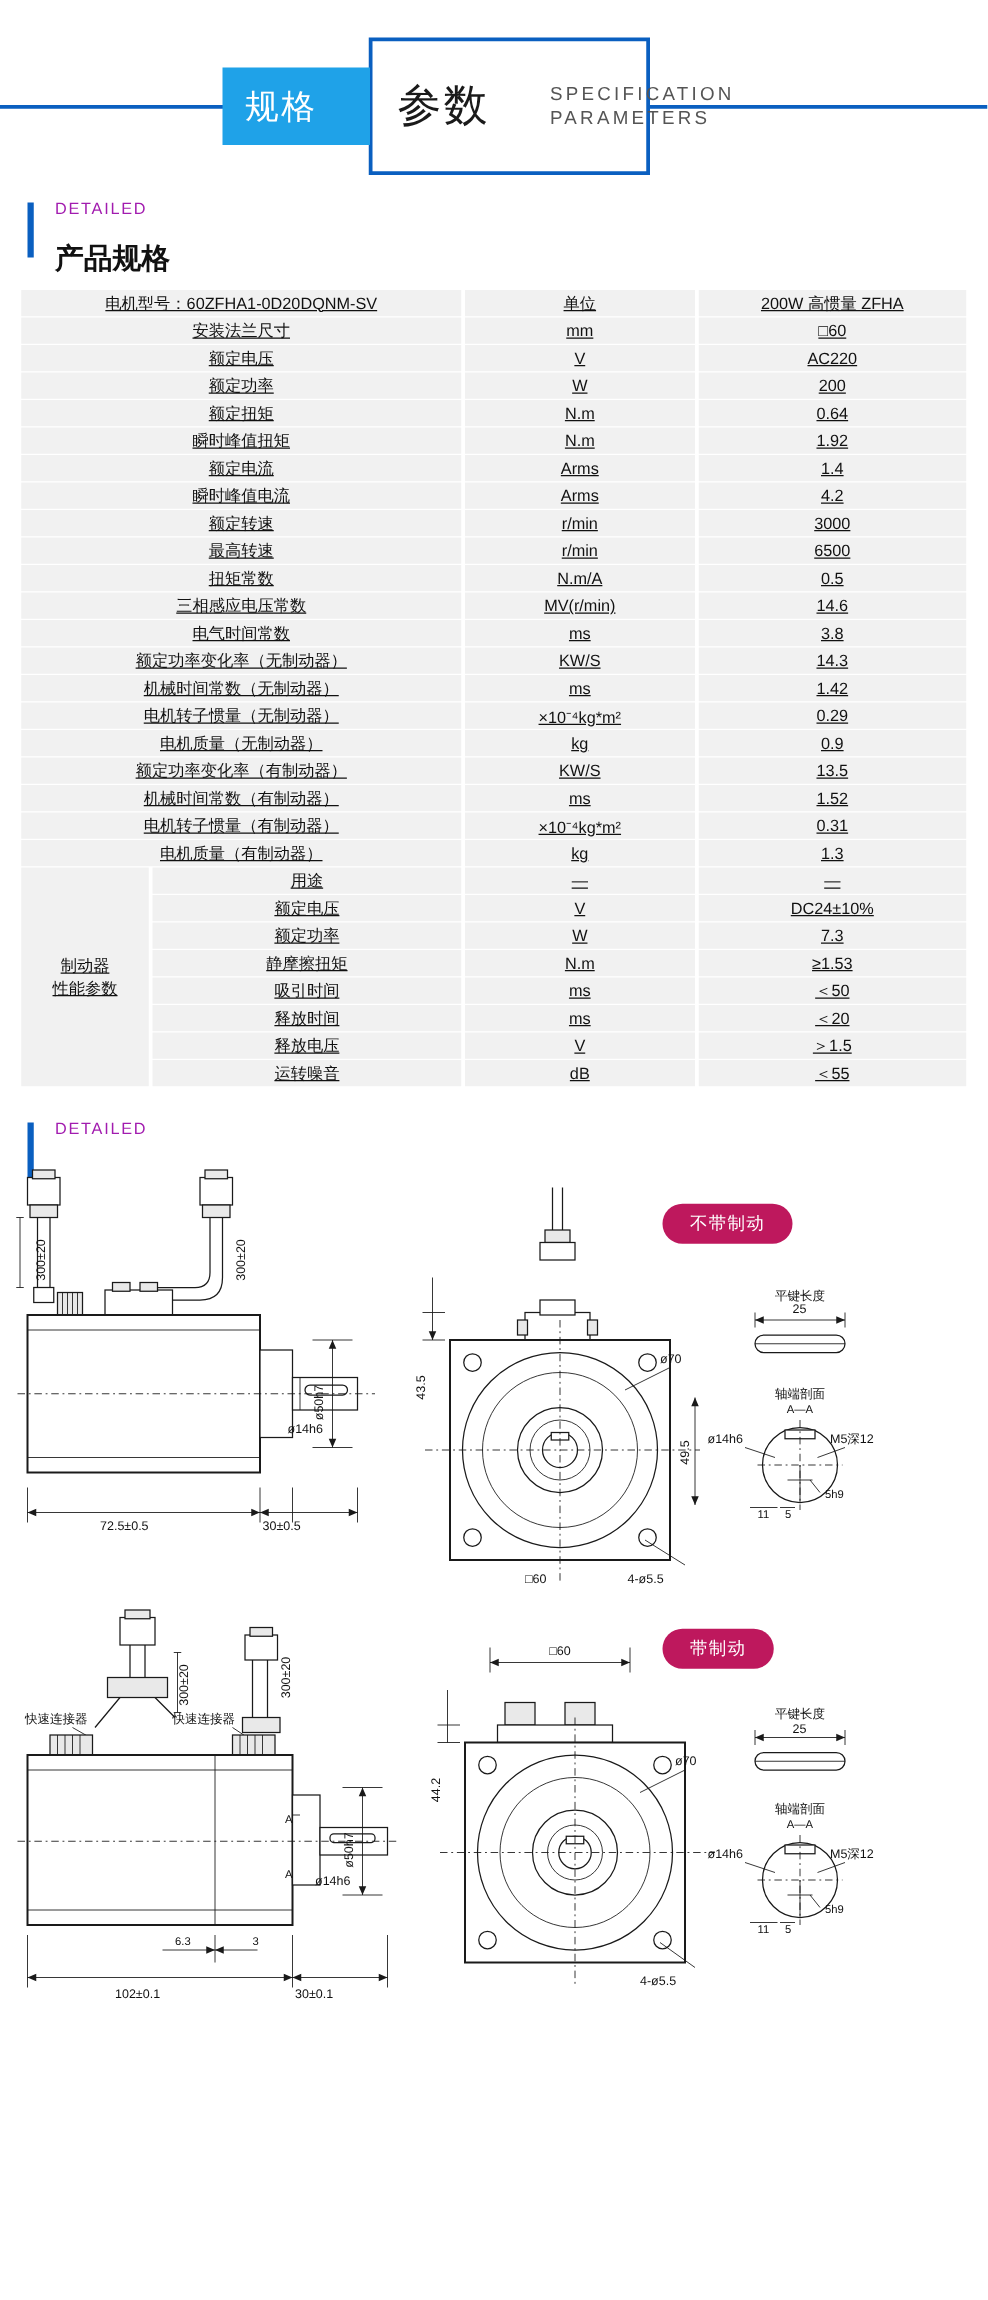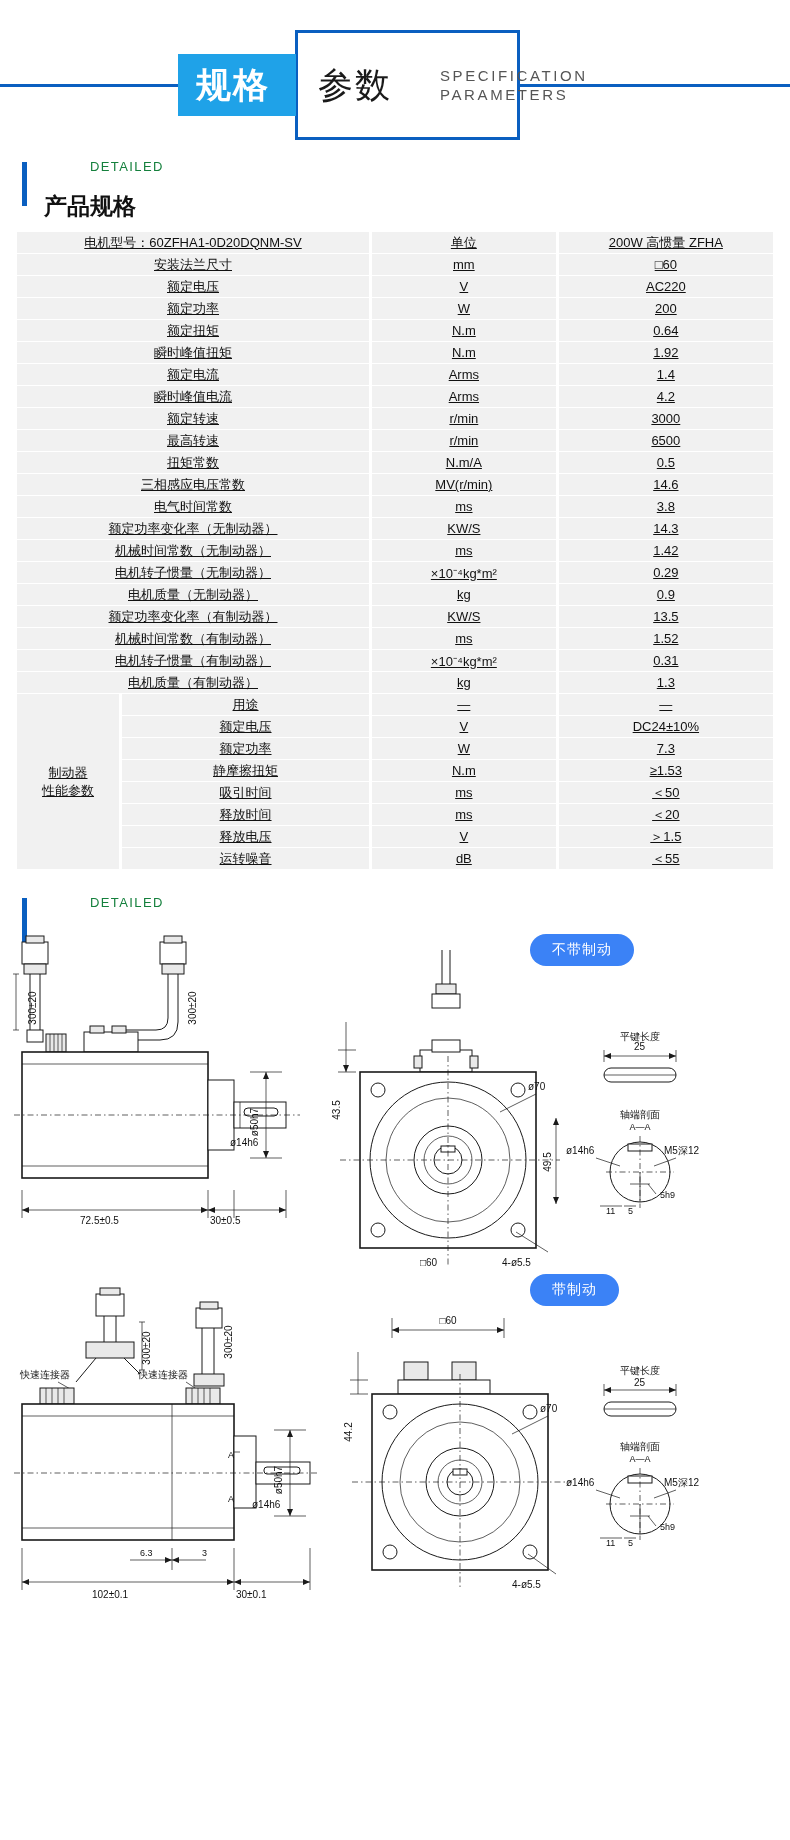--- a/index.html
+++ b/index.html
@@ -39,25 +39,24 @@
     left: 178px;
     top: 44px;
     width: 118px;
     height: 62px;
     background: #1fa2e8;
   }
   .banner-cn1 {
     position: absolute;
     left: 196px;
     top: 52px;
-    font-size: 35px;
+    font-size: 27px;
     color: #ffffff;
     letter-spacing: 2px;
     line-height: 46px;
-    font-weight: bold;
   }
   .banner-cn2 {
     position: absolute;
     left: 318px;
     top: 52px;
     font-size: 35px;
     color: #1a1a1a;
     letter-spacing: 2px;
     line-height: 46px;
   }
@@ -78,24 +77,23 @@
     margin: 0 0 10px 22px;
   }
   .sec-head .bar {
     position: absolute;
     left: 0; top: 4px;
     width: 5px; height: 44px;
     background: #0a5fc0;
   }
   .sec-head .en {
     font-size: 13px;
-    color: #15803d;
+    color: #a21caf;
     letter-spacing: 1.4px;
     line-height: 18px;
-    margin-left: 46px;
   }
   .sec-head .cn {
     font-size: 23px;
     font-weight: bold;
     color: #111;
     line-height: 30px;
     margin-top: 15px;
   }
 
   
@@ -120,26 +118,27 @@
   .c-unit { width: 180px; }
   .c-val  { width: 210px; }
   .hdr-name { text-align: left; padding-left: 10px; }
   .brake-label { width: 100px; }
   .brake-item { width: 242px; }
 
   
   .dim-wrap { position: relative; width: 790px; }
   .pill {
     position: absolute;
-    background: #3b82f6;
+    background: #be185d;
     color: #fff;
     font-size: 14px;
     border-radius: 16px;
     padding: 7px 22px;
     letter-spacing: 1px;
+    margin-top: 29px;
   }
   svg { display: block; }
   .ln { stroke: #1a1a1a; stroke-width: 1; fill: none; }
   .ln2 { stroke: #1a1a1a; stroke-width: 1.6; fill: none; }
   .thin { stroke: #1a1a1a; stroke-width: 0.7; fill: none; }
   .dash { stroke: #1a1a1a; stroke-width: 0.7; fill: none; stroke-dasharray: 6 3 1.5 3; }
   .fillw { fill: #ffffff; }
   .fillg { fill: #e9e9e9; }
   .fillk { fill: #1a1a1a; }
   text { font-family: "Liberation Sans", sans-serif; font-size: 10px; fill: #111; }

